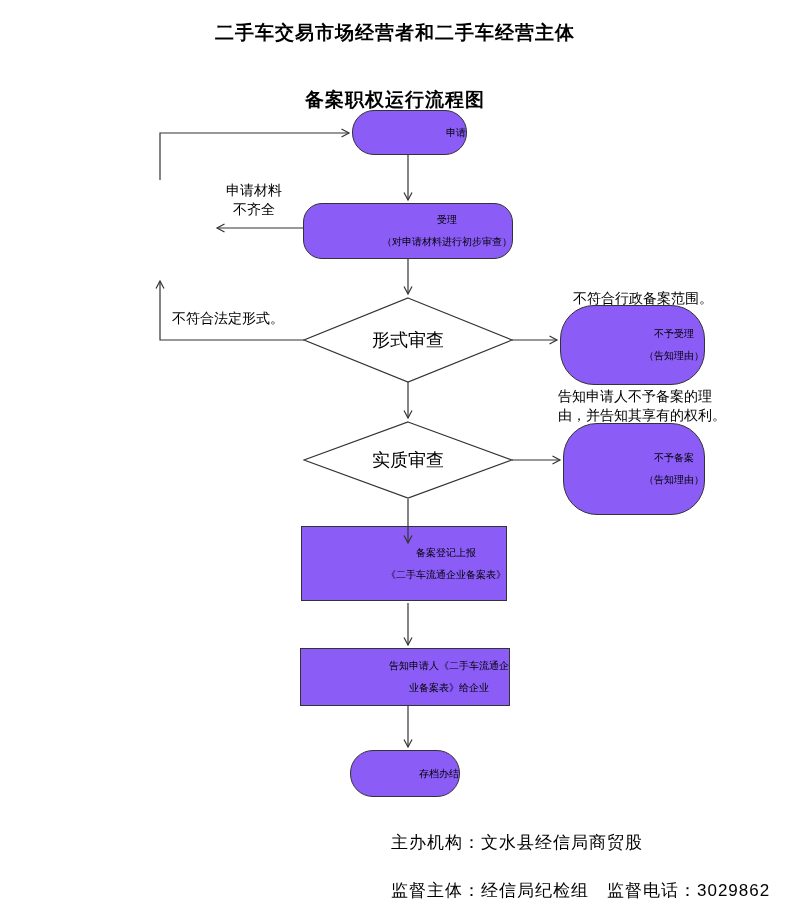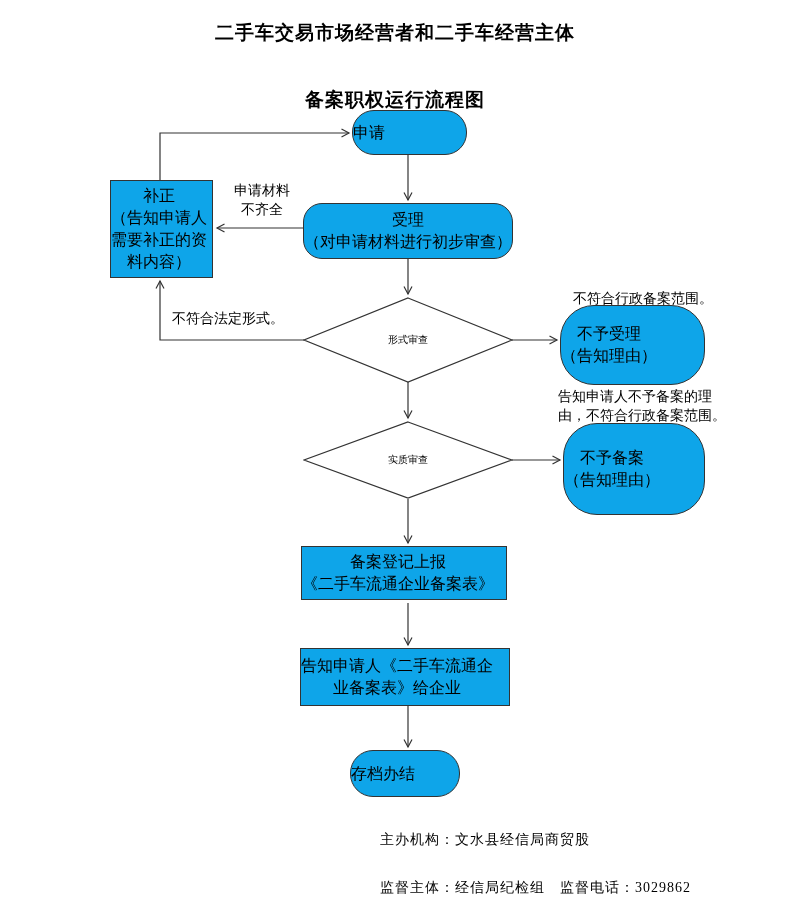--- a/index.html
+++ b/index.html
@@ -1,74 +1,74 @@
 <!DOCTYPE html>
 <html><head>
 <meta charset="utf-8">
 <style>
   html, body { margin: 0; padding: 0; background: #ffffff; }
   .canvas {
     position: relative;
     width: 790px;
     height: 920px;
     background: #ffffff;
-    font-family: Liberation Serif, serif;
+    font-family: Liberation Sans, sans-serif;
     color: #000000;
     overflow: hidden;
   }
   .title-line {
     position: absolute;
     left: 0;
     width: 100%;
     text-align: center;
     font-size: 19px;
     font-weight: bold;
     letter-spacing: 1px;
   }
   .title-1 { top: 20px; }
   .title-2 { top: 59px; margin-top: 28px; }
   .node {
     position: absolute;
     box-sizing: border-box;
     border: 1px solid #333333;
-    background: #0ea5e9;
+    background: #8b5cf6;
     display: flex;
     align-items: center;
-    justify-content: flex-start;
+    justify-content: flex-end;
     text-align: center;
-    font-size: 16px;
+    font-size: 10px;
   }
   .node .lbl {
     white-space: pre-line;
     line-height: 22px;
   }
   .diamond {
     position: absolute;
   }
   .diamond svg { display: block; }
   .diamond .lbl {
     position: absolute;
     inset: 0;
     display: flex;
     align-items: center;
     justify-content: center;
-    font-size: 10px;
+    font-size: 18px;
     white-space: pre-line;
   }
   .edge-label {
     position: absolute;
     font-size: 14px;
     line-height: 19px;
     white-space: pre-line;
   }
-  .edge-label.center { text-align: center; margin-left: 8px; }
+  .edge-label.center { text-align: center; }
   .footer-line {
     position: absolute;
-    left: 380px;
-    font-size: 14px;
+    left: 391px;
+    font-size: 17px;
     letter-spacing: 1px;
   }
   .footer-1 { top: 831px; }
   .footer-2 { top: 879px; }
   .wires {
     position: absolute;
     inset: 0;
     pointer-events: none;
   }
   .wires polyline {
@@ -87,26 +87,20 @@
 
   <div class="node" style="left:352px; top:110px; width:115px; height:45px; border-radius:22px;">
     <span class="lbl">申请</span>
   </div>
 
   <div class="node" style="left:303px; top:203px; width:210px; height:56px;border-radius:19px;">
     <span class="lbl">受理
 （对申请材料进行初步审查）</span>
   </div>
 
-  <div class="node" style="left:110px; top:180px; width:103px; height:98px;">
-    <span class="lbl">补正
-（告知申请人
-需要补正的资
-料内容）</span>
-  </div>
 
   <div class="diamond" style="left:303px; top:297px; width:210px; height:86px;">
     <svg width="210" height="86" viewBox="0 0 210 86">
       <polygon points="105,1 209,43 105,85 1,43" fill="#ffffff" stroke="#333333" stroke-width="1.2"></polygon>
     </svg>
     <span class="lbl">形式审查</span>
   </div>
 
   <div class="node" style="left:560px; top:305px; width:145px; height:80px; border-radius:34px;">
     <span class="lbl">不予受理
@@ -118,40 +112,40 @@
       <polygon points="105,1 209,39 105,77 1,39" fill="#ffffff" stroke="#333333" stroke-width="1.2"></polygon>
     </svg>
     <span class="lbl">实质审查</span>
   </div>
 
   <div class="node" style="left:563px; top:423px; width:142px; height:92px; border-radius:34px;">
     <span class="lbl">不予备案
 （告知理由）</span>
   </div>
 
-  <div class="node" style="left:301px; top:546px; width:206px; height:54px;">
+  <div class="node" style="left:301px; top:526px; width:206px; height:75px;">
     <span class="lbl">备案登记上报
 《二手车流通企业备案表》</span>
   </div>
 
   <div class="node" style="left:300px; top:648px; width:210px; height:58px;">
     <span class="lbl">告知申请人《二手车流通企
 业备案表》给企业</span>
   </div>
 
   <div class="node" style="left:350px; top:750px; width:110px; height:47px; border-radius:23px;">
     <span class="lbl">存档办结</span>
   </div>
 
   <div class="edge-label center" style="left:214px; top:181px; width:80px;">申请材料
 不齐全</div>
   <div class="edge-label" style="left:172px; top:309px;">不符合法定形式。</div>
   <div class="edge-label" style="left:573px; top:282px;margin-top:7px;">不符合行政备案范围。</div>
   <div class="edge-label" style="left:558px; top:387px; width:185px;">告知申请人不予备案的理
-由，不符合行政备案范围。</div>
+由，并告知其享有的权利。</div>
 
   <div class="footer-line footer-1">主办机构：文水县经信局商贸股</div>
   <div class="footer-line footer-2">监督主体：经信局纪检组　监督电话：3029862</div>
 
   <svg class="wires" width="790" height="920" viewBox="0 0 790 920">
     <defs>
       <marker id="arw" markerUnits="userSpaceOnUse" markerWidth="12" markerHeight="12" refX="8.5" refY="5" orient="auto">
         <path d="M1,1 L8.5,5 L1,9" fill="none" stroke="#333333" stroke-width="1.2"></path>
       </marker>
     </defs>

